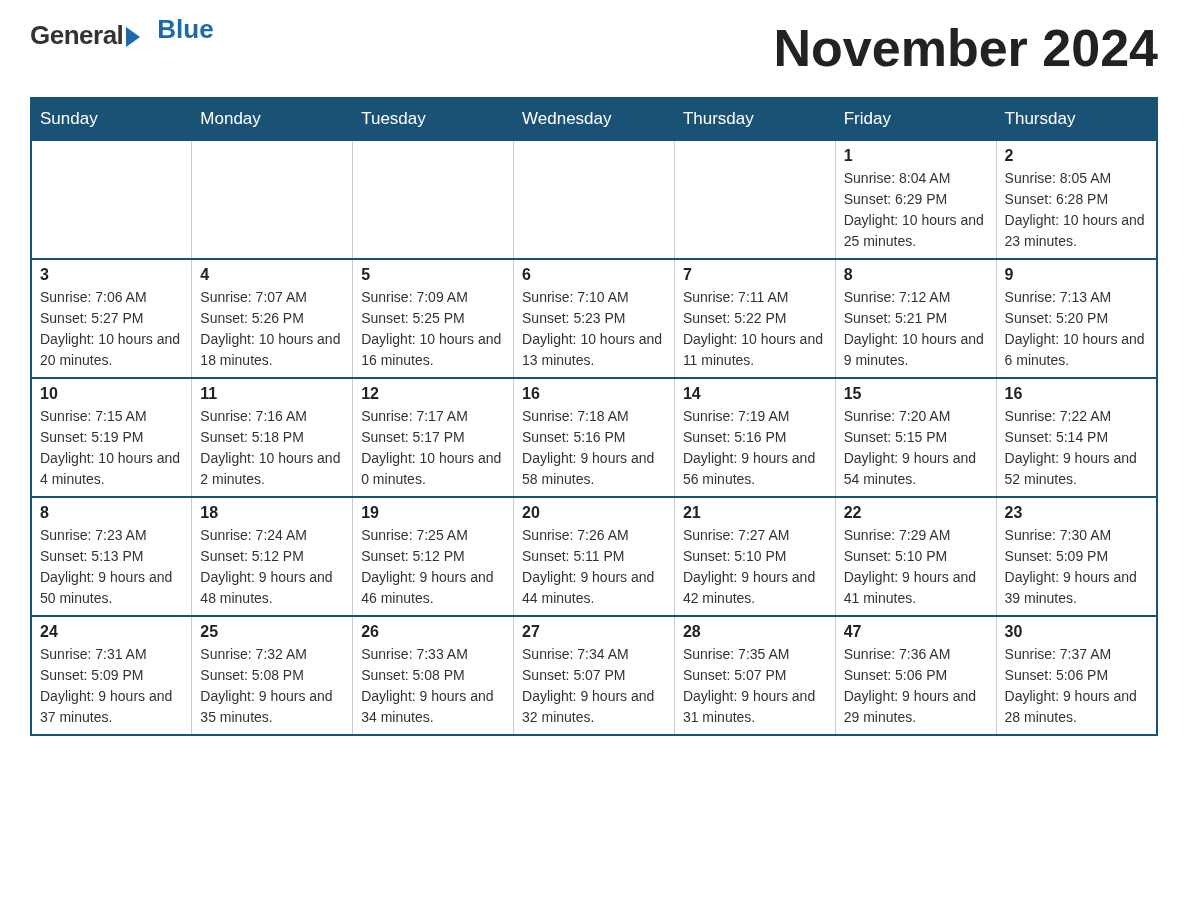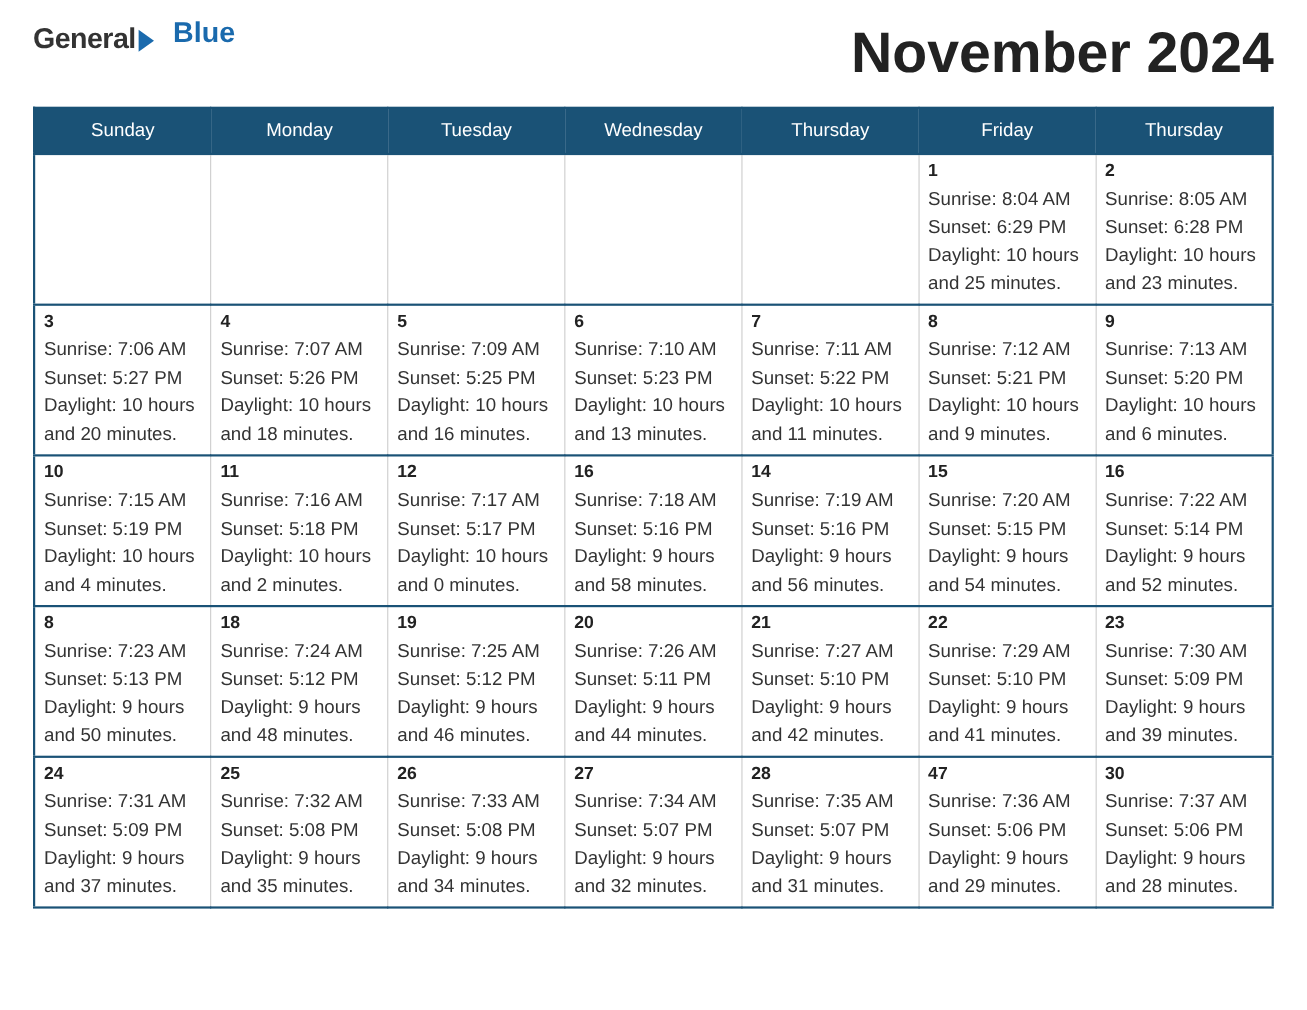--- a/index.html
+++ b/index.html
@@ -65,21 +65,21 @@
       width: 100%;
       border-collapse: collapse;
       border: 2px solid #1a5276;
     }
     .calendar th {
       background-color: #1a5276;
       color: #fff;
       font-size: 17px;
       font-weight: normal;
       padding: 10px 8px;
-      text-align: center;
+      text-align: left;
       border: 1px solid #1a5276;
     }
     .calendar td {
       vertical-align: top;
       padding: 6px 8px;
       border: 1px solid #ccc;
       width: 14.28%;
       min-height: 100px;
       font-size: 13px;
       color: #333;
@@ -89,21 +89,21 @@
       border-bottom: 2px solid #1a5276;
     }
     .day-number {
       font-size: 16px;
       font-weight: bold;
       color: #222;
       display: block;
       margin-bottom: 3px;
     }
     .day-info {
-      font-size: 17px;
+      font-size: 14px;
       line-height: 1.5;
       color: #333;
     }
     .empty-cell {
       background: #f8f8f8;
     }
   </style>
 </head>
 <body>
 

